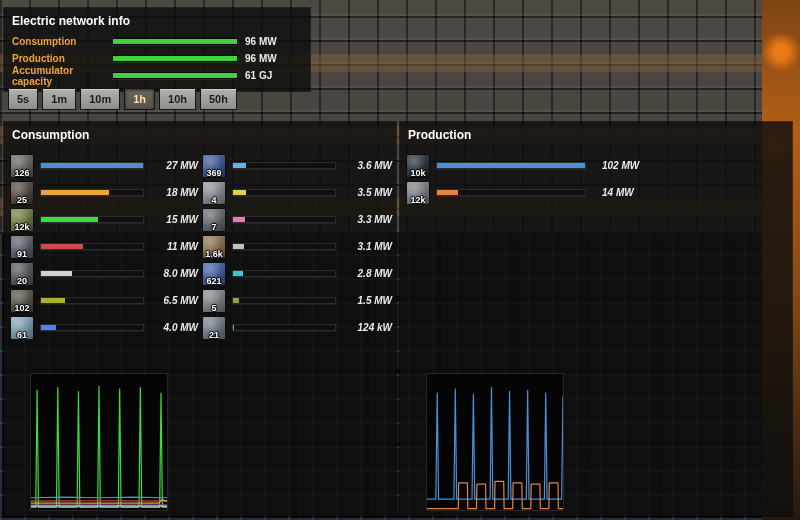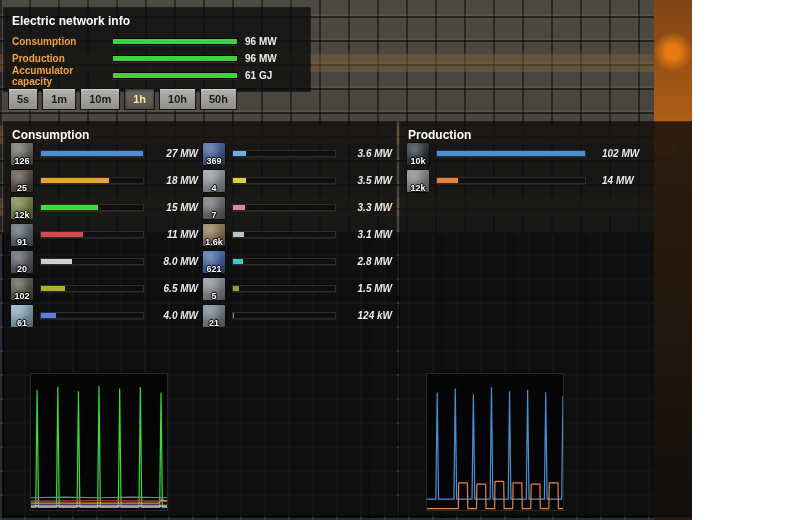--- a/index.html
+++ b/index.html
@@ -1,17 +1,17 @@
 <!DOCTYPE html>
 <html><head>
 <meta charset="utf-8">
 <style>
   html,body{margin:0;padding:0;}
   body{width:800px;height:520px;overflow:hidden;font-family:"Liberation Sans",sans-serif;}
-  .screen{position:relative;width:692px;height:520px;overflow:hidden;background:#2a2724;font-weight:700;}
+  .screen{position:relative;width:800px;height:520px;overflow:hidden;background:#2a2724;font-weight:700;}
 
   
   .world{position:absolute;inset:0;}
   .w-accum{position:absolute;left:0;top:0;right:38px;height:234px;
     background:
       repeating-linear-gradient(180deg, rgba(130,96,55,0) 0 54px, rgba(130,96,55,.45) 54px 72px),
       repeating-linear-gradient(0deg, rgba(0,0,0,.5) 0 2px, rgba(255,255,255,.06) 2px 4px, rgba(0,0,0,0) 4px 24px),
       repeating-linear-gradient(90deg, rgba(0,0,0,.45) 0 2px, rgba(0,0,0,0) 2px 29px),
       linear-gradient(#4c4943,#45423d);}
   .w-solar{position:absolute;left:0;top:234px;right:38px;bottom:0;
@@ -41,21 +41,21 @@
   .tbtn{height:22px;min-width:24px;padding:0 8px;font:700 11px "Liberation Sans",sans-serif;
     background:linear-gradient(#b2b1ae,#8f8e8a);border:1px solid #141414;color:#1c1c1c;
     box-shadow:inset 0 1px 0 rgba(255,255,255,.4);cursor:pointer;}
   .tbtn.active{background:linear-gradient(#6b675f,#56524b);color:#ffdf9e;box-shadow:inset 0 1px 3px rgba(0,0,0,.65);}
 
   .panel{top:122px;width:392px;height:394px;}
   #consumption-panel{left:4px;}
   #production-panel{left:400px;}
   .panel-title{position:absolute;top:6px;left:8px;font-size:12px;color:#fff;}
 
-  .col{position:absolute;top:18px;}
+  .col{position:absolute;top:30px;}
   .colA{left:6px;width:188px;}
   .colB{left:198px;width:190px;}
   .colP{left:6px;width:260px;}
 
   .item-row{height:27px;display:flex;align-items:center;}
   .e-icon{position:relative;flex:0 0 24px;width:24px;height:24px;margin-right:6px;border:1px solid #0d0d0d;border-radius:2px;box-sizing:border-box;
     background-image:radial-gradient(circle at 35% 30%, rgba(255,255,255,.28), rgba(255,255,255,0) 55%),linear-gradient(145deg, rgba(255,255,255,.15), rgba(0,0,0,.45));}
   .e-count{position:absolute;left:0;right:0;bottom:-1px;text-align:center;font-size:9px;color:#fff;line-height:1;
     text-shadow:0 1px 1px #000,1px 0 1px #000,-1px 0 1px #000,0 -1px 1px #000;}
   .e-track{flex:0 0 104px;height:7px;background:#0f0f0f;border:1px solid #2c2c2c;box-sizing:border-box;box-shadow:0 1px 0 rgba(255,255,255,.06);}

